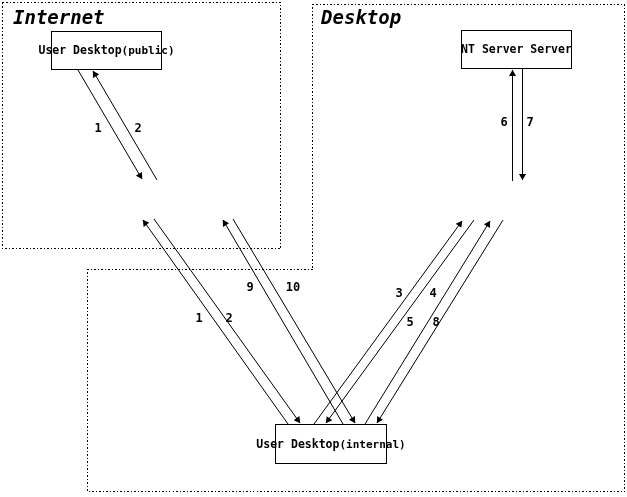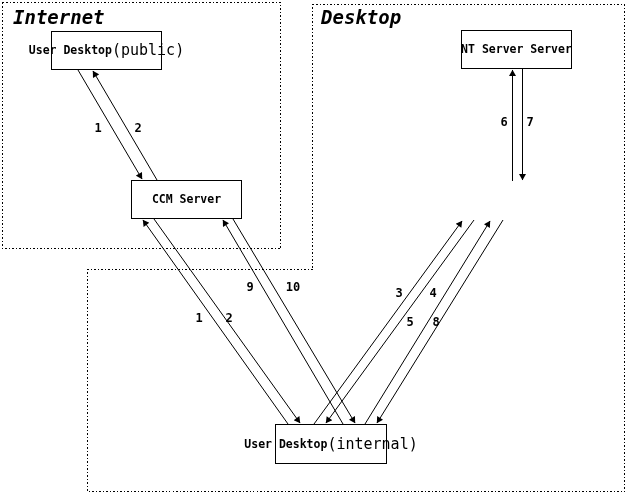--- a/index.html
+++ b/index.html
@@ -12,21 +12,21 @@
   .region-label{
     position:absolute;font-weight:bold;font-size:19px;line-height:13px;
     white-space:nowrap;letter-spacing:0px;font-style:italic;
   }
   .node{
     position:absolute;border:1px solid #000;background:#fff;
     display:flex;flex-direction:row;align-items:center;justify-content:center;
     text-align:center;
   }
   .node .t{font-weight:bold;font-size:11.5px;line-height:13px;white-space:nowrap;}
-  .node .s{font-weight:normal;font-size:15px;line-height:11px;white-space:nowrap;}
+  .node .s{font-weight:bold;font-size:11px;line-height:11px;white-space:nowrap;}
   .edge-label{
     position:absolute;font-weight:bold;font-size:12px;line-height:12px;
     transform:translate(-50%,-50%);white-space:nowrap;
   }
 </style>
 </head>
 <body>
 
 <div class="canvas">
 
@@ -59,23 +59,20 @@
   </svg>
 
   <div class="region-label" style="left:13px;top:11px">Internet</div>
   <div class="region-label" style="left:321px;top:11px">Desktop</div>
 
   <div class="node" style="left:51px;top:31px;width:109px;height:37px">
     <span class="t">User Desktop</span>
     <span class="s">(public)</span>
   </div>
 
-  <div class="node" style="left:131px;top:180px;width:109px;height:37px">
-    <span class="t">CCM Server</span>
-  </div>
 
   <div class="node" style="left:461px;top:30px;width:109px;height:37px">
     <span class="t">NT Server Server</span>
   </div>
 
 
   <div class="node" style="left:275px;top:424px;width:110px;height:38px">
     <span class="t">User Desktop</span>
     <span class="s">(internal)</span>
   </div>

